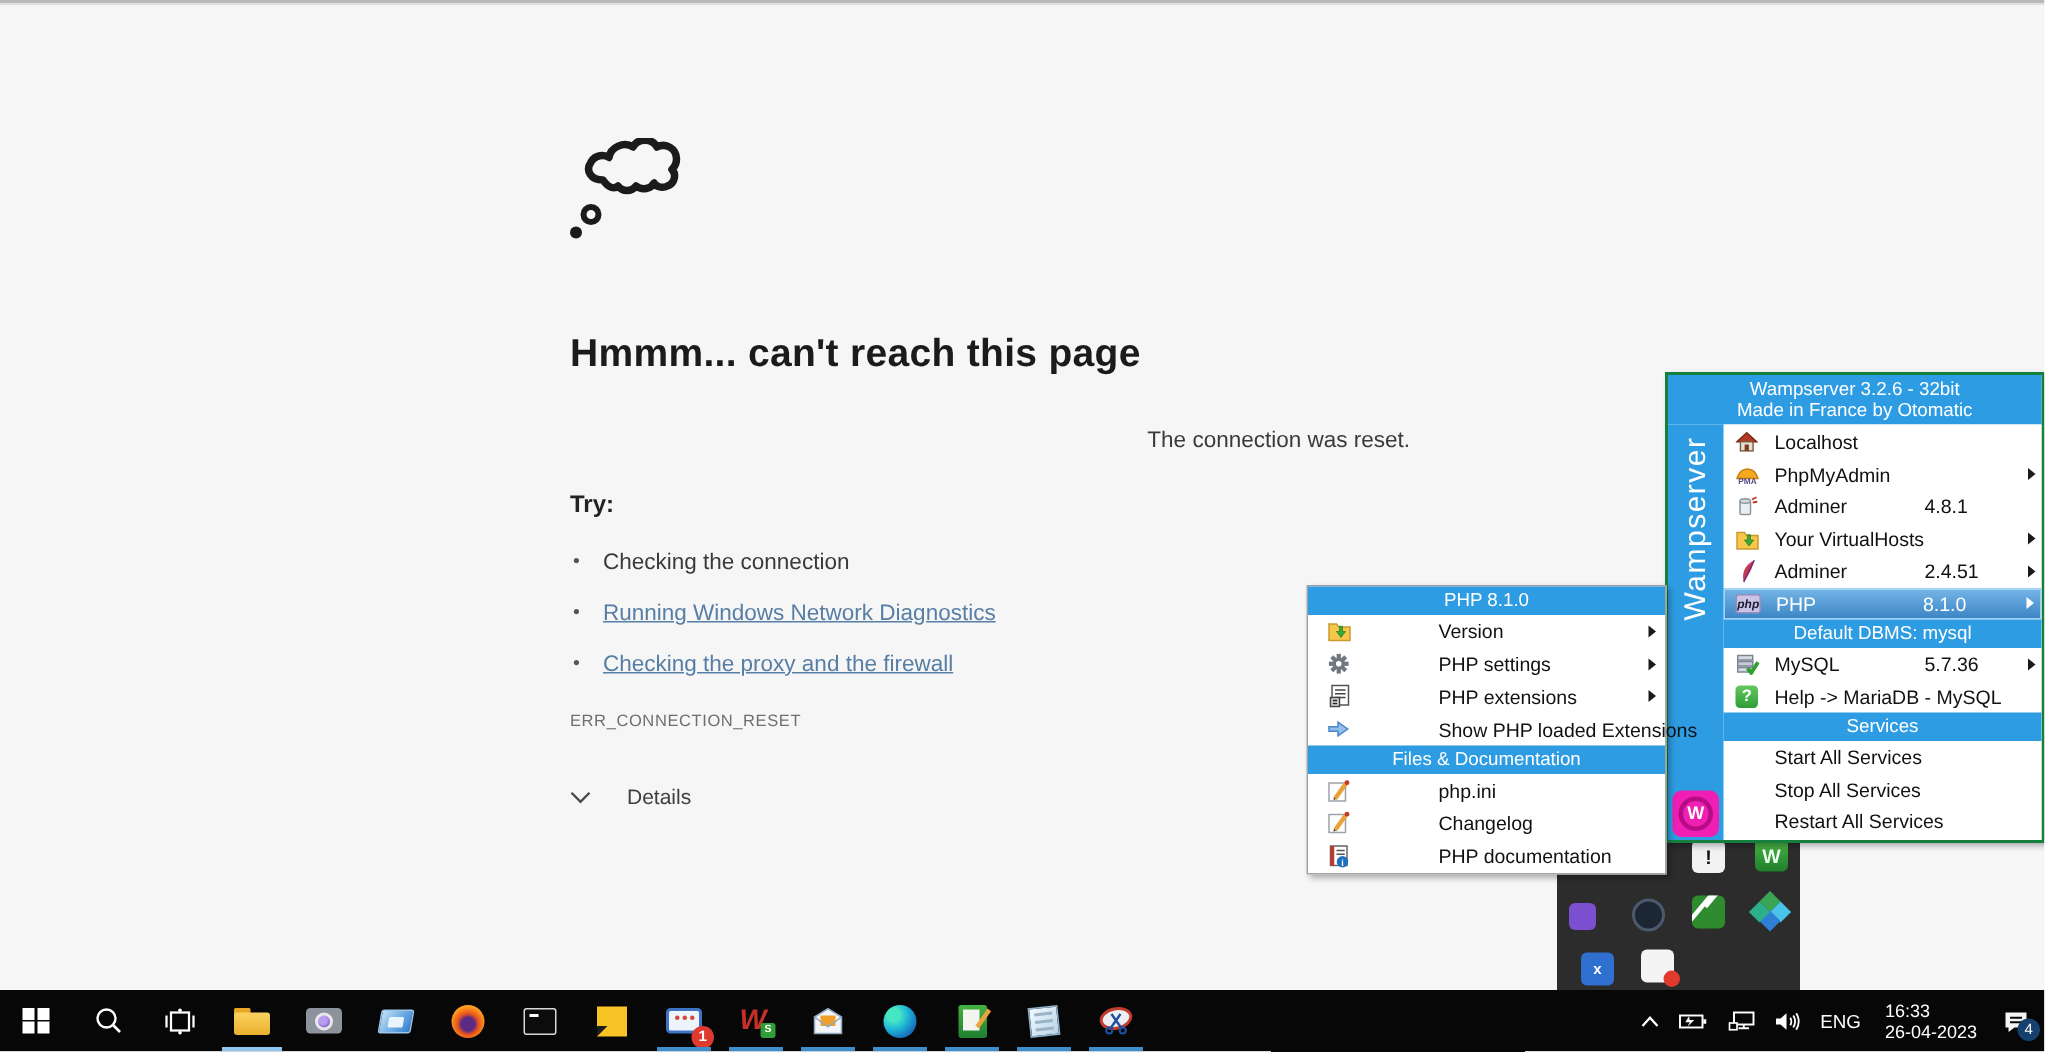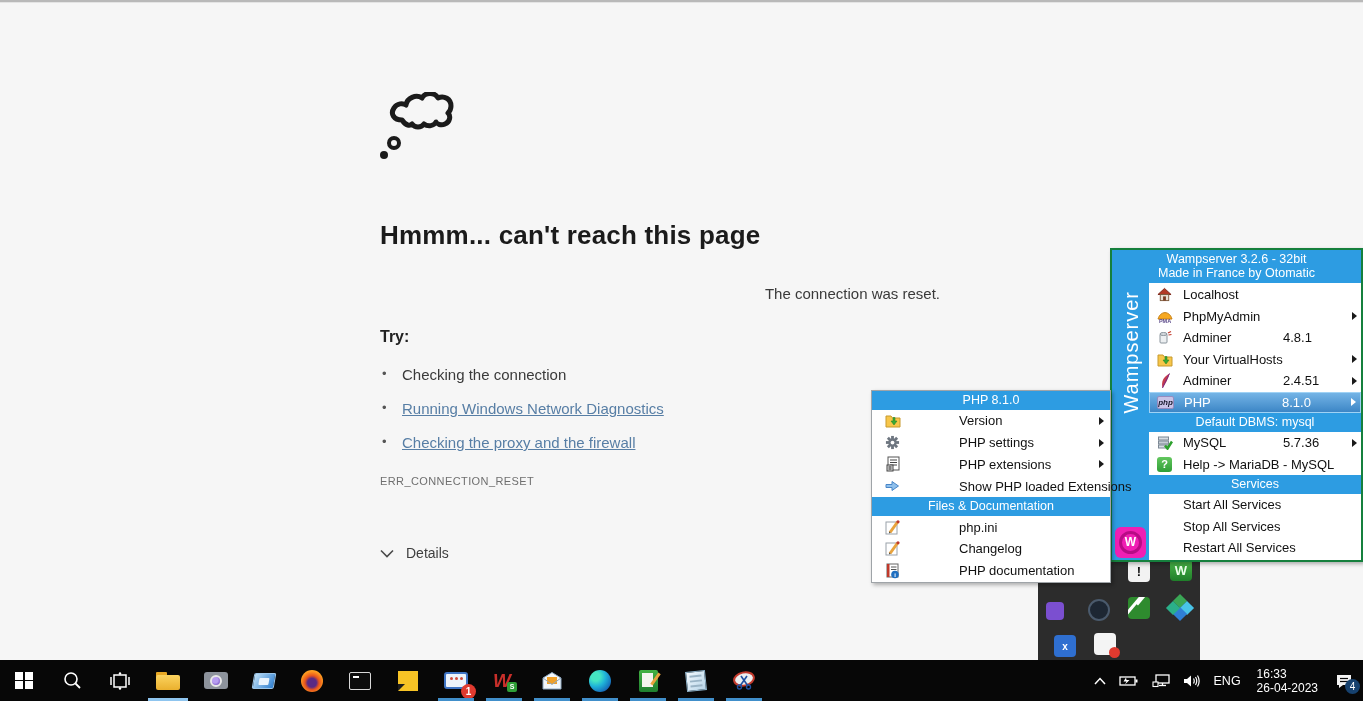--- a/index.html
+++ b/index.html
@@ -12,21 +12,21 @@
   .error-wrap { position:absolute; left:380px; top:92px; width:560px; color:#3a3a3a; }
   .cloud { margin-left:0; }
   .err-title { margin-top:48px; font-size:26px; font-weight:700; color:#1b1b1b; letter-spacing:0.2px; }
   .err-msg { margin-top:34px; font-size:15px; color:#3a3a3a;text-align:right; }
   .err-try { margin-top:26px; font-size:16px; font-weight:700; color:#222; }
   .err-list { margin-top:20px; list-style:none; }
   .err-list li { position:relative; padding-left:22px; margin-bottom:17px; font-size:15px; color:#3a3a3a; }
   .err-list li::before { content:"•"; position:absolute; left:2px; top:0; color:#555; font-size:13px; }
   .err-link { color:#577ea5; text-decoration:underline; cursor:pointer; }
   .err-code { margin-top:24px; font-size:11px; color:#6f6f6f; letter-spacing:0.4px; }
-  .details-row { margin-top:58px; display:flex; align-items:center; gap:12px; cursor:pointer; }
+  .details-row { margin-top:36px; display:flex; align-items:center; gap:24px; cursor:pointer; }
   .details-label { font-size:14px; color:#3f3f3f; }
 
   
   .wamp-menu { position:absolute; left:1110px; top:248px; width:253px; background:#fff;
     border:2px solid #15803d; box-shadow:2px 2px 4px rgba(0,0,0,.3); font-size:13px; z-index:15; }
   .wm-title { background:#2d9ce2; color:#fff; text-align:center; padding:2px 0 3px; line-height:14px; font-size:12.5px; }
   .wm-body { display:flex; }
   .wm-strip { position:relative; width:37px; background:#2d9ce2; flex:none; }
   .wm-strip-text { position:absolute; top:8px; left:50%; transform:translateX(-50%);
     writing-mode:vertical-rl; transform:translateX(-50%) rotate(180deg); transform-origin:center;

